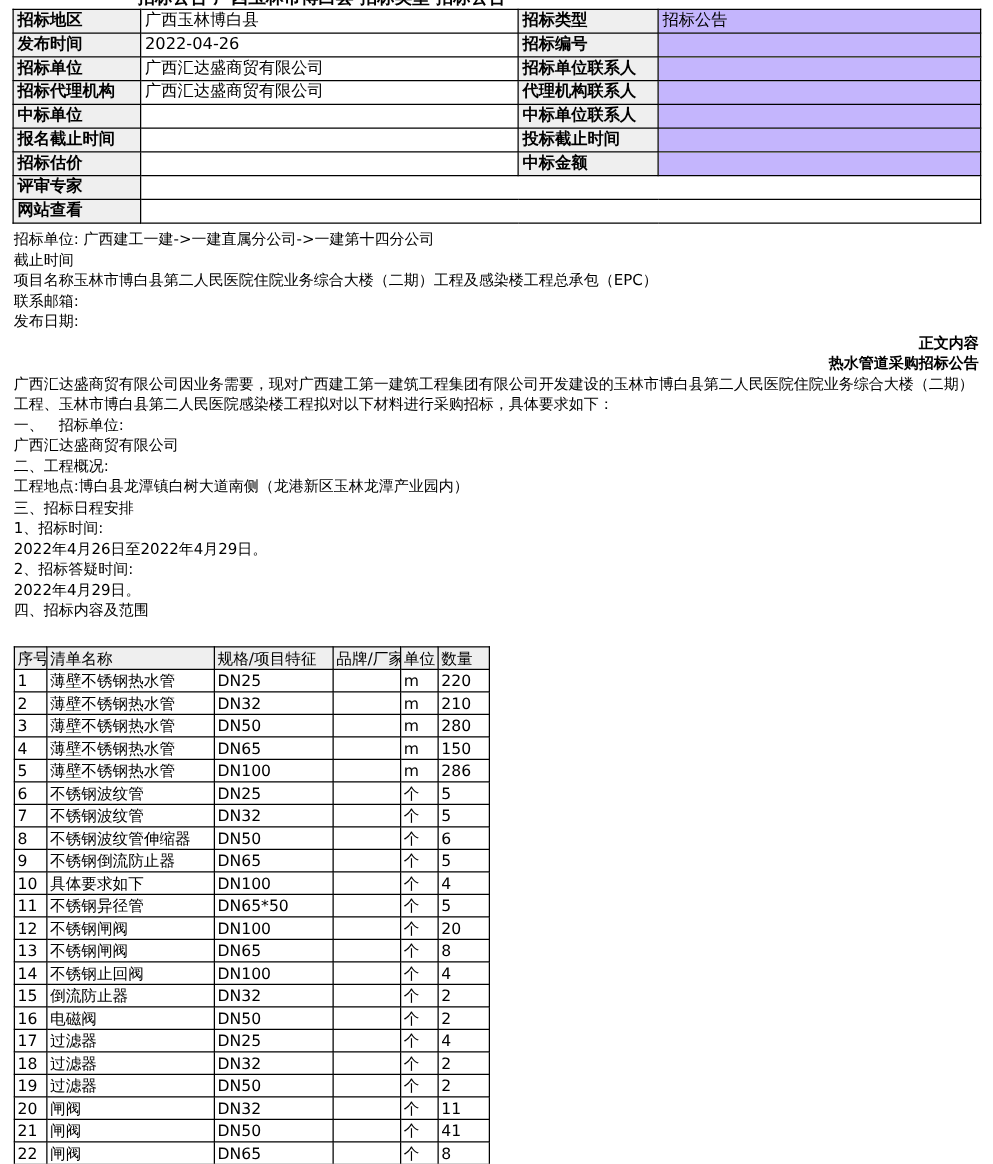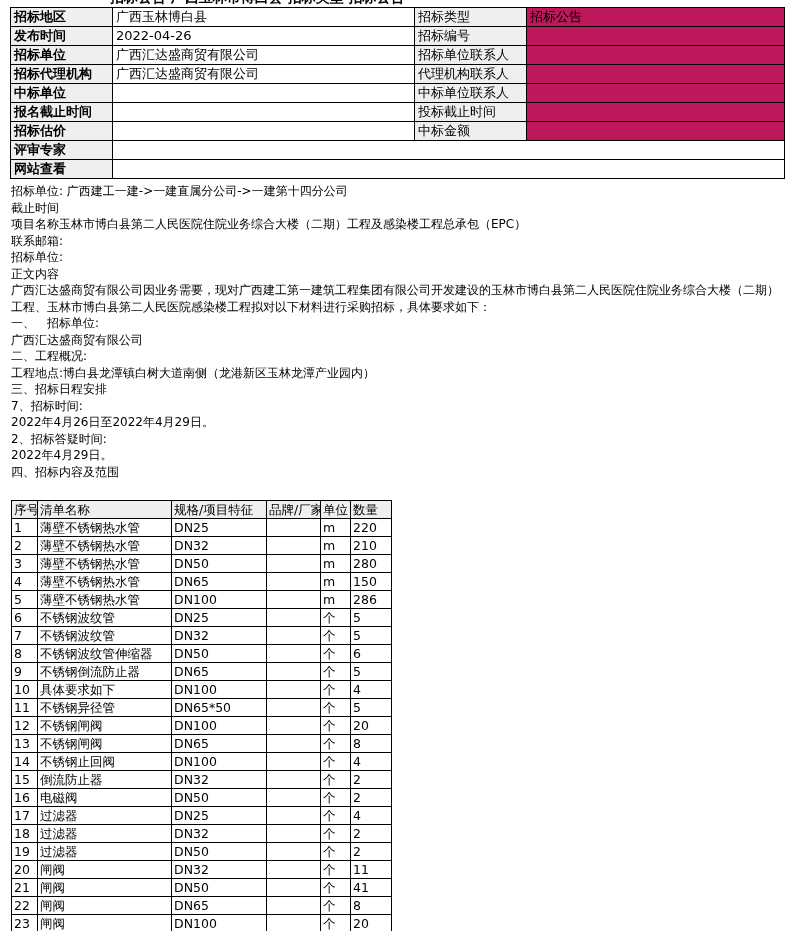--- a/index.html
+++ b/index.html
@@ -61,46 +61,47 @@
     background: #efefef;
     font-weight: bold;
     width: 102px;
   }
   td.val {
     background: #ffffff;
     width: 300px;
   }
   td.lbl2 {
     background: #efefef;
-    font-weight: normal;
+    font-weight: bold;
     width: 112px;
   }
   td.val2 {
-    background: #be185d;
+    background: #c4b5fd;
     width: 258px;
   }
   td.nb-right {
     border-right: none;
   }
   
   .body-text {
     margin-left: 11px;
     margin-top: 4px;
     width: 772px;
   }
   .body-text p {
     margin: 0;
     padding: 0;
     line-height: 16.5px;
     font-size: 12px;
     white-space: pre-wrap;
     word-break: break-all;
   }
   .body-text p.bold {
-    font-weight: normal;
+    font-weight: bold;
+    text-align: right;
   }
   
   table.items {
     border-collapse: collapse;
     table-layout: fixed;
     margin-left: 11px;
     margin-top: 20px;
     width: 380px;
   }
   table.items td, table.items th {
@@ -193,29 +194,30 @@
         <td class="val nb-right" colspan="3"></td>
       </tr>
     </tbody>
   </table>
 
   <div class="body-text">
     <p>招标单位: 广西建工一建-&gt;一建直属分公司-&gt;一建第十四分公司</p>
     <p>截止时间</p>
     <p>项目名称玉林市博白县第二人民医院住院业务综合大楼（二期）工程及感染楼工程总承包（EPC）</p>
     <p>联系邮箱:</p>
-    <p>招标单位:</p>
+    <p>发布日期:</p>
     <p class="bold">正文内容</p>
+    <p class="bold">热水管道采购招标公告</p>
     <p>广西汇达盛商贸有限公司因业务需要，现对广西建工第一建筑工程集团有限公司开发建设的玉林市博白县第二人民医院住院业务综合大楼（二期）工程、玉林市博白县第二人民医院感染楼工程拟对以下材料进行采购招标，具体要求如下：</p>
     <p>一、　招标单位:</p>
     <p>广西汇达盛商贸有限公司</p>
     <p>二、工程概况:</p>
     <p>工程地点:博白县龙潭镇白树大道南侧（龙港新区玉林龙潭产业园内）</p>
     <p>三、招标日程安排</p>
-    <p>7、招标时间:</p>
+    <p>1、招标时间:</p>
     <p>2022年4月26日至2022年4月29日。</p>
     <p>2、招标答疑时间:</p>
     <p>2022年4月29日。</p>
     <p>四、招标内容及范围</p>
   </div>
 
   <table class="items">
     <colgroup>
       <col class="c-seq">
       <col class="c-name">

